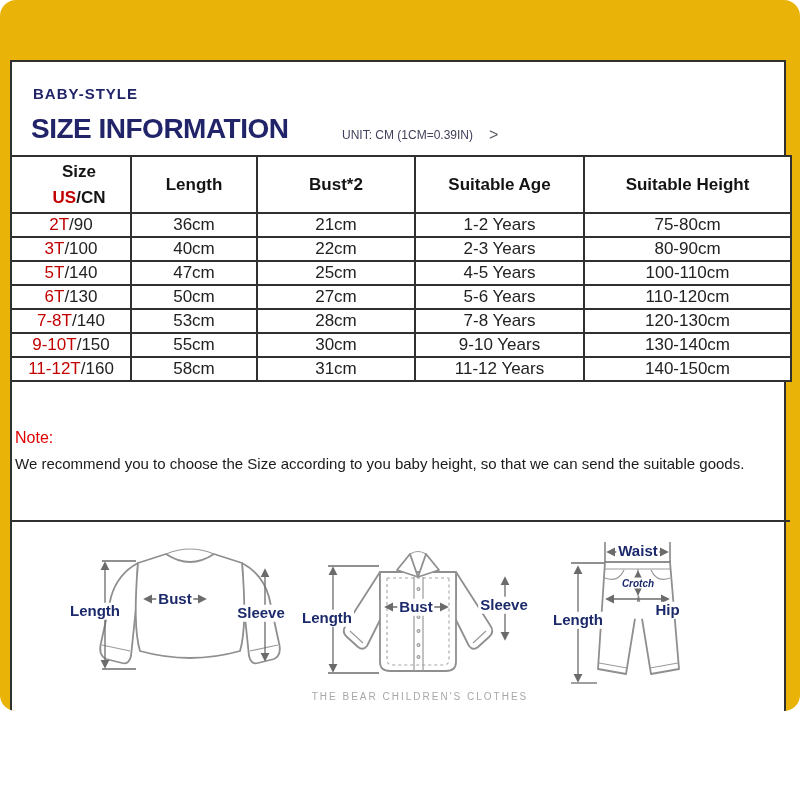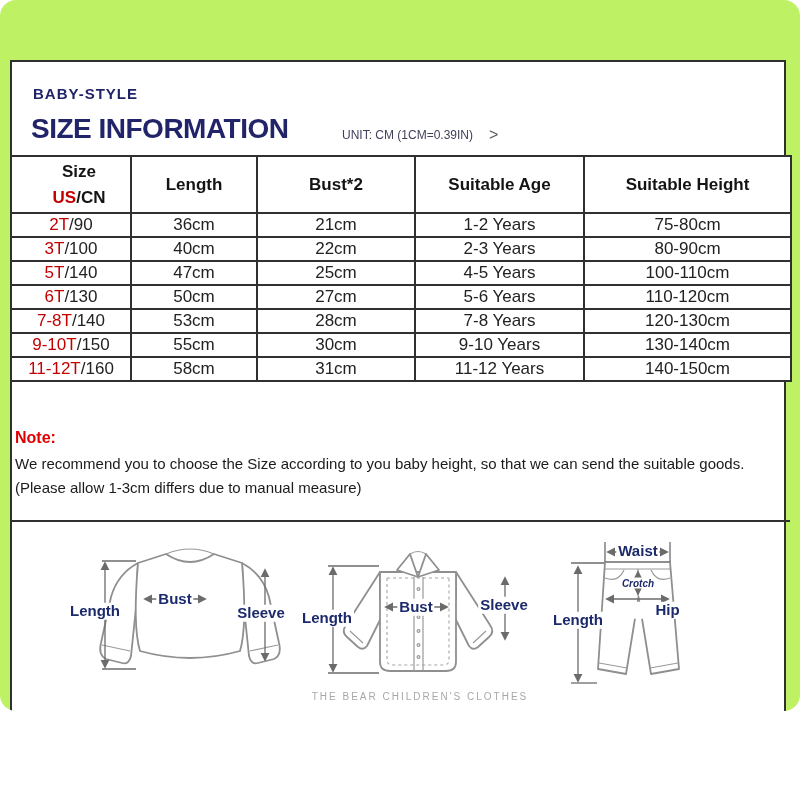--- a/index.html
+++ b/index.html
@@ -1,18 +1,18 @@
 <!DOCTYPE html>
 <html><head>
 <meta charset="utf-8">
 <style>
   * { margin:0; padding:0; box-sizing:border-box; }
   html,body { width:800px; height:800px; background:#ffffff;
     font-family:"Liberation Sans", sans-serif; }
-  .sheet { position:relative; width:800px; height:711px; background:#bef264; overflow:hidden;border-radius:16px; }
+  .sheet { position:relative; width:800px; height:711px; background:#eab308; overflow:hidden;border-radius:16px; }
   .frame { position:absolute; left:10px; top:60px; width:776px; height:674px;
     border:2px solid #303030; background:#fff; }
 
   
   .brand-small { position:absolute; left:21px; top:23px; font-size:15px; font-weight:bold;
     letter-spacing:1px; color:#22246a; }
   .title { position:absolute; left:19px; top:51px; font-size:28px; font-weight:800;
     letter-spacing:-0.5px; color:#22246a; }
   .unit-row { position:absolute; left:330px; top:64px; display:flex; align-items:center; gap:16px; }
   .unit-text { font-size:12px; color:#41415c; }
@@ -24,21 +24,21 @@
   .size-table th, .size-table td { border:2px solid #303030; text-align:center;
     vertical-align:middle; background:#fff; }
   .size-table th { height:57px; font-size:17px; font-weight:bold; color:#141414; }
   .size-table td { height:24px; font-size:17px; color:#222; }
   .size-head-line { line-height:1.5;padding-left:16px; }
   .us-red { color:#c20000; }
   td .us-red { font-weight:normal; }
 
   
   .note { position:absolute; left:3px; top:367px; width:768px; }
-  .note-label { font-size:16px; font-weight:bold; color:#e00000; margin-bottom:8px; }
+  .note-label { font-size:16px; font-weight:normal; color:#e00000; margin-bottom:8px; }
   .note-line { font-size:15px; color:#1b1b1b; margin-bottom:7px; }
 
   
   .divider { position:absolute; left:-2px; top:458px; width:780px; height:0;
     border-top:2px solid #303030; }
   .diagram { position:absolute; }
   .d1 { left:48px; top:481px; width:230px; height:160px; }
   .d2 { left:288px; top:483px; width:240px; height:162px; }
   .d3 { left:533px; top:473px; width:210px; height:172px; }
   .diagram svg { position:absolute; left:0; top:0; }
@@ -134,21 +134,20 @@
         <td>31cm</td>
         <td>11-12 Years</td>
         <td>140-150cm</td>
       </tr>
         </tbody>
     </table>
 
     <div class="note">
       <div class="note-label">Note:</div>
       <div class="note-line">We recommend you to choose the Size according to you baby height, so that we can send the suitable goods.</div>
-      <div class="note-line">(Please allow 1-3cm differs due to manual measure)</div>
     </div>
 
     <div class="divider"></div>
 
     <div class="diagram d1">
       <svg width="230" height="160" viewBox="0 0 230 160">
         <defs>
           <marker id="a1" viewBox="0 0 10 10" refX="8" refY="5" markerWidth="7" markerHeight="7" orient="auto-start-reverse">
             <path d="M0,0 L10,5 L0,10 z" fill="#6b6b6b"></path>
           </marker>

